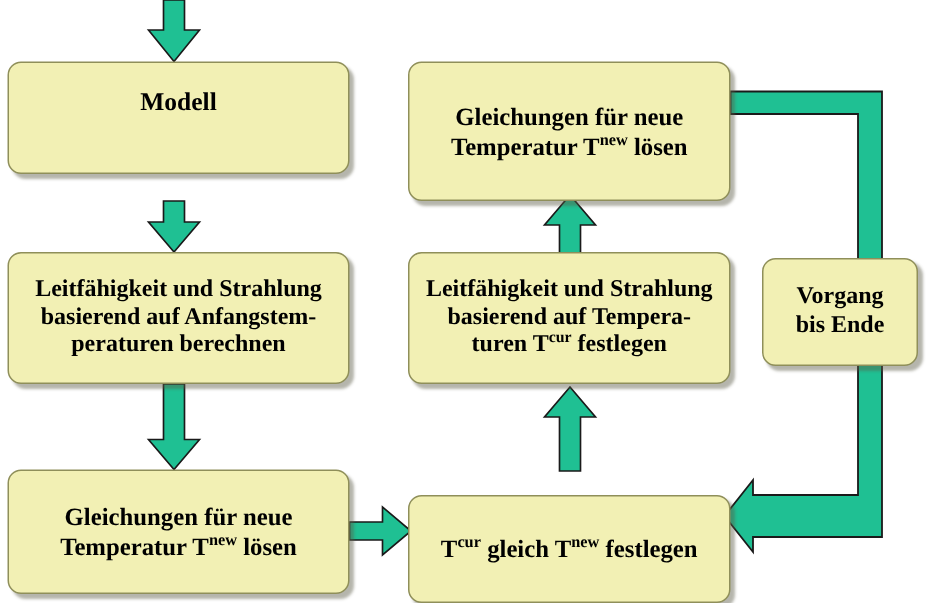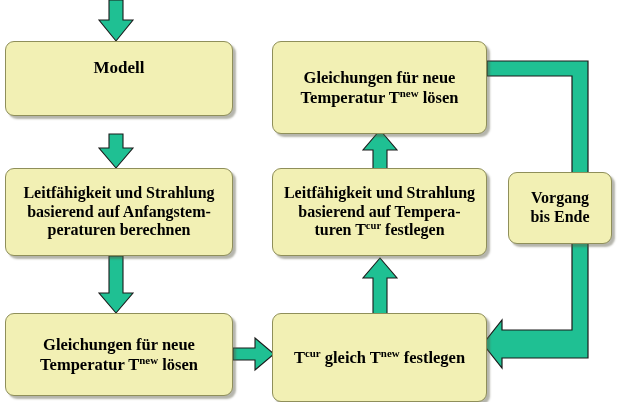--- a/index.html
+++ b/index.html
@@ -46,21 +46,21 @@
     vertical-align: super;
     line-height: 0;
   }
 
   
   #n-init       { left:5px;   top:41px;  width:228px; height:75px;  font-size:17px; }
   #n-cond-init  { left:5px;   top:168px; width:228px; height:88px;  font-size:16px; }
   #n-solve-bl   { left:5px;   top:313px; width:228px; height:83px;  font-size:16.5px; }
   #n-solve-top  { left:272px; top:41px;  width:215px; height:93px;  font-size:16.5px; }
   #n-cond-cur   { left:272px; top:168px; width:215px; height:88px;  font-size:16px; }
-  #n-assign     { left:272px; top:313px; width:215px; height:89px;  font-size:16.5px; }
+  #n-assign     { left:272px; top:330px; width:215px; height:72px;  font-size:16.5px; }
   #n-repeat     { left:508px; top:172px; width:104px; height:72px;  font-size:16px; z-index: 7; }
 
   
   .conn {
     position: absolute;
     z-index: 3;
   }
   .conn svg { display: block; overflow: visible; }
 
   

